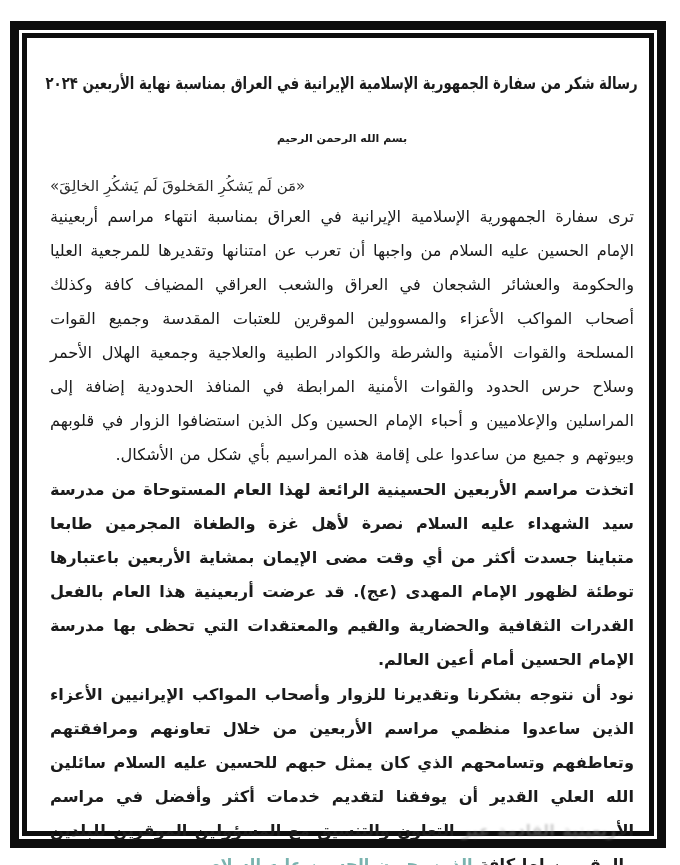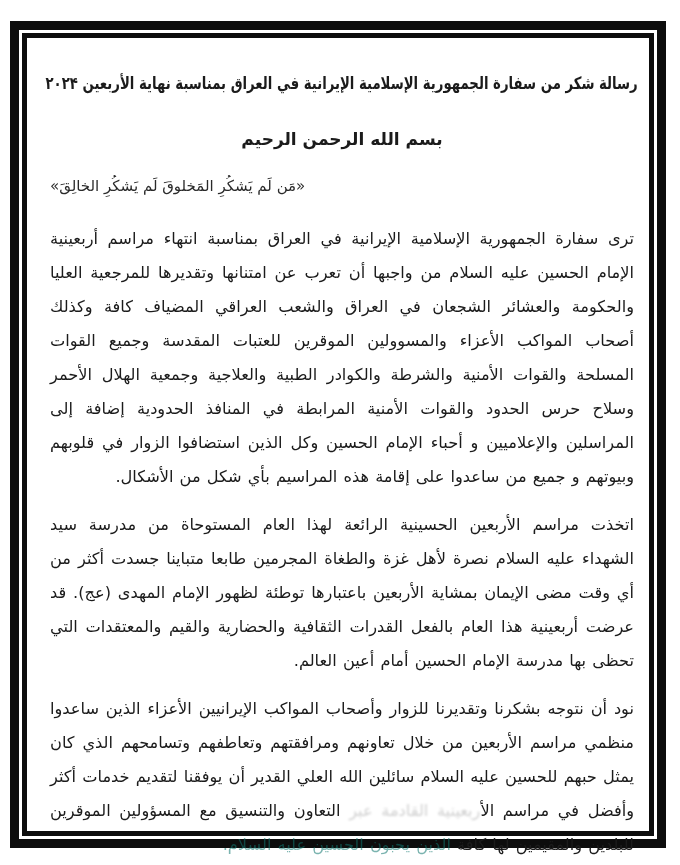--- a/index.html
+++ b/index.html
@@ -44,21 +44,21 @@
     display: flex;
     justify-content: center;
   }
   .title .squeeze {
     display: inline-block;
     transform: scaleX(0.78);
     transform-origin: center;
   }
   .basmala {
     margin-top: 28px;
-    font-size: 17px;
+    font-size: 11px;
     font-weight: bold;
     line-height: 26px;
     text-align: center;
   }
   .quote {
     margin-top: 20px;
     font-size: 15px;
     font-weight: normal;
     line-height: 28px;
     text-align: left;
@@ -66,24 +66,24 @@
   }
   .para {
     margin: 0;
     font-size: 16.2px;
     line-height: 34px;
     text-align: justify;
     text-justify: inter-word;
     word-spacing: 1px;
   }
   .para.first {
-    margin-top: 22px;
   }
   .para + .para {
-    margin-top: 14px;
+    margin-top: 1px;
+    font-weight: bold;
   }
   .faded {
     color: #0f766e;
     opacity: 0.55;
     filter: blur(0.6px);
   }
   .faded.strong {
     color: #8a8a8a;
     opacity: 0.4;
     filter: blur(0.8px);

